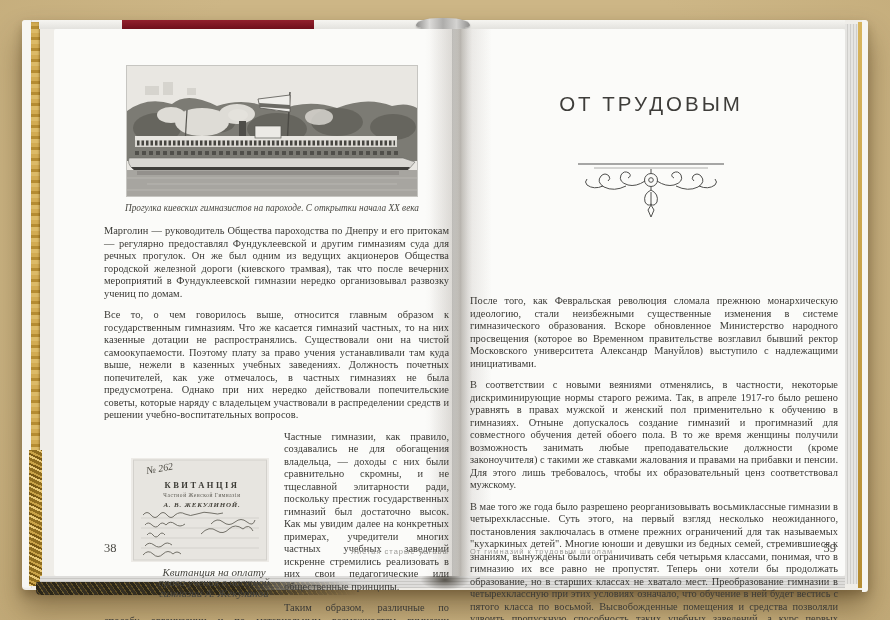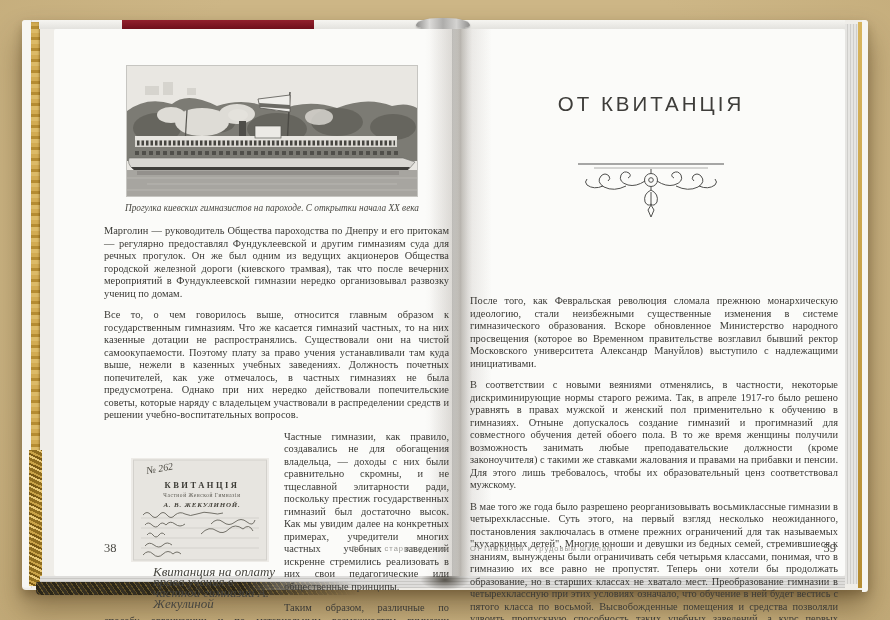--- a/index.html
+++ b/index.html
@@ -48,22 +48,22 @@
     background: linear-gradient(to right, #c9c8c5 0, #e6e5e2 6px, #f5f4f2 16px, var(--page, #fbfbf9) 40px); }
   
   .photo { position:absolute; left:73px; top:37px; width:290px; height:130px; box-shadow:0 0 0 1px #c6c5c1; }
   .photo-caption { position:absolute; left:40px; top:174px; width:356px; text-align:center;
     font-style:italic; font-size:9.3px; line-height:11px; color:#46453f; }
   .body-text { position:absolute; text-align:justify; color:var(--ink, #3b3a36); font-size:10.4px; line-height:12.5px; }
   .text-left { left:50px; top:196px; width:345px; }
   .para { margin:0 0 9px 0; }
   .receipt-float { float:left; width:150px; margin:27px 9px 4px 21px; text-align:center; }
   .receipt-svg { display:block; margin:0 auto; }
-  .receipt-caption { display:block; margin-top:5px; font-style:italic; font-size:13px; line-height:10.8px; color:#46453f; text-align:left;margin-left:28px; }
-  .page-footer { position:absolute; bottom:20px; display:flex; justify-content:space-between; align-items:center;
+  .receipt-caption { display:block; margin-top:5px; font-style:italic; font-size:11px; line-height:10.8px; color:#46453f; text-align:center;margin-left:28px; }
+  .page-footer { position:absolute; bottom:20px; display:flex; justify-content:space-between; align-items:flex-end;
     font-family:"Liberation Sans", sans-serif; font-size:7.5px; letter-spacing:1px; color:var(--muted, #9b9a96); }
   .footer-left { left:50px; right:17px; }
   .footer-right { left:18px; right:9px; }
   .pagenum { font-family:"Liberation Serif", serif; font-size:12.5px; letter-spacing:0; color:#4b4a45; }
   
   .chapter-title { position:absolute; left:14px; top:62px; width:370px; text-align:center;
     font-family:"Liberation Sans", sans-serif; font-size:20.5px; letter-spacing:3px; line-height:26px; color:#3e3d3a; }
   .ornament-wrap { position:absolute; left:14px; top:130px; width:370px; display:flex; justify-content:center; }
   .text-right { left:18px; top:266px; width:368px; }
 </style>
@@ -176,21 +176,21 @@
 
     <div class="page-footer footer-left">
       <span class="pagenum">38</span>
       <span>Листая старые уставы</span>
     </div>
   </div>
 
   <div class="page page-right">
 
     <div class="chapter-title">
-      <div>ОТ КВИТАНЦІЯ</div>
+      <div>ОТ ТРУДОВЫМ</div>
     </div>
 
     <div class="ornament-wrap">
       <svg width="170" height="60" viewBox="0 0 170 60">
         <line x1="12" y1="5" x2="158" y2="5" stroke="#8a8a88" stroke-width="1.6"></line>
         <line x1="28" y1="9" x2="142" y2="9" stroke="#a5a5a3" stroke-width="0.9"></line>
         <g stroke="#4f4f4d" fill="none" stroke-width="1">
           <g id="orn-half">
             <path d="M79,22 Q70,28 62,26 Q52,23 55,16 Q58,11 63,14 Q66,17 62,19"></path>
             <path d="M60,27 Q48,33 38,28 Q30,23 35,17 Q39,13 43,17 Q45,20 42,22"></path>

